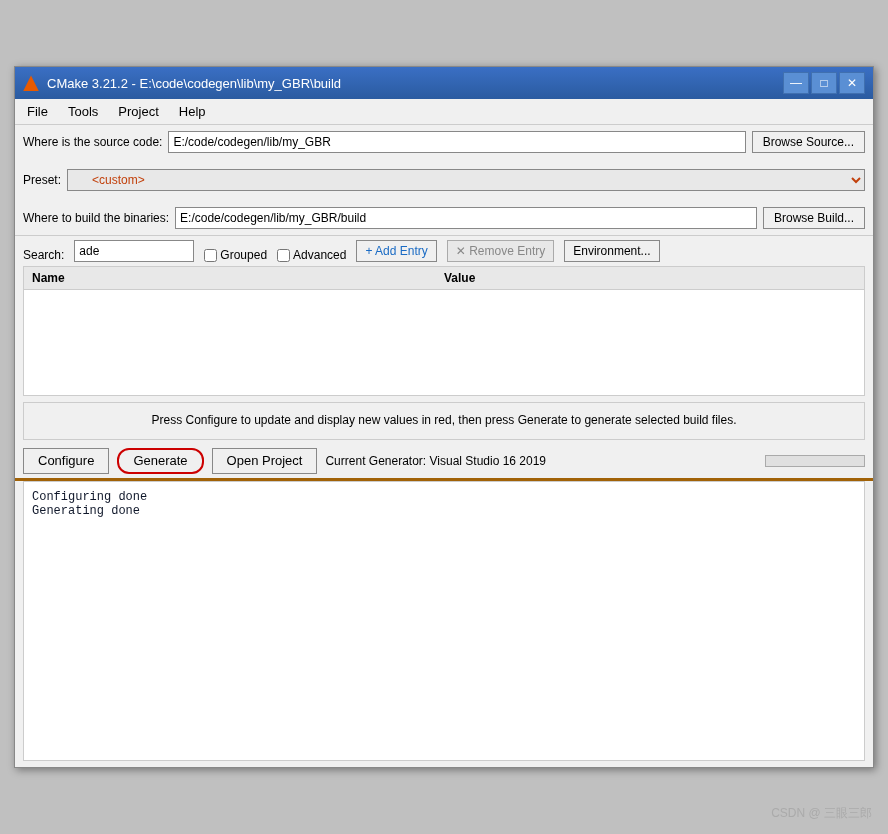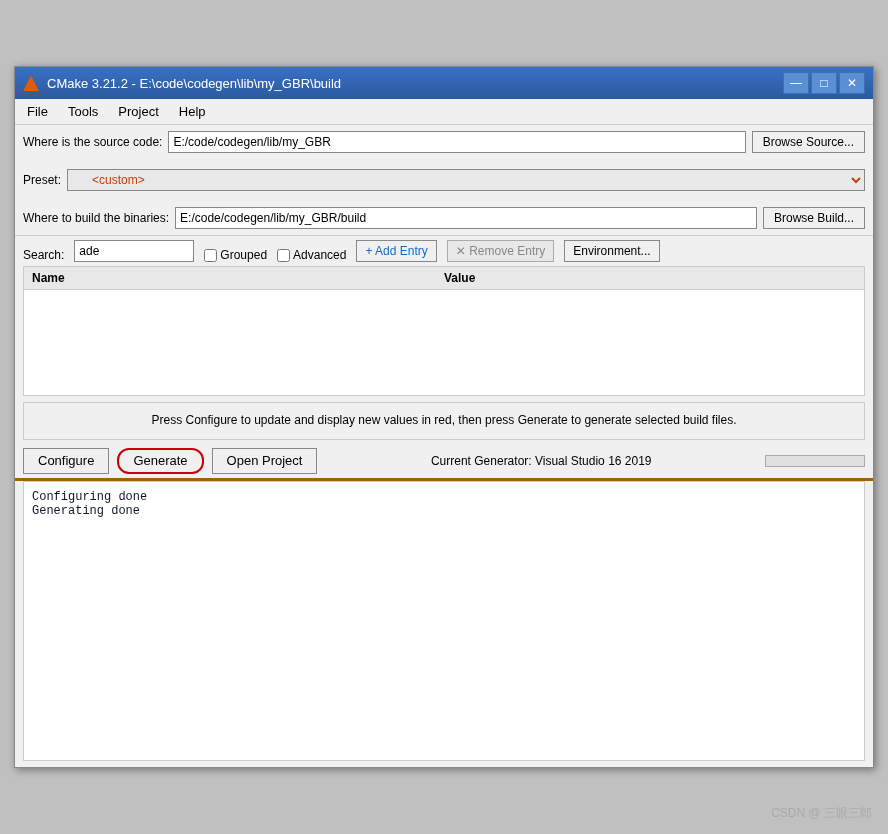--- a/index.html
+++ b/index.html
@@ -260,21 +260,20 @@
       padding: 2px 14px;
       border: 1px solid #888;
       background: #f0f0f0;
       font-size: 13px;
       cursor: pointer;
     }
 
     .generator-label {
       font-size: 12px;
       flex: 1;
-      text-align: center;
     }
 
     .progress-area {
       height: 12px;
       width: 100px;
       background: #e0e0e0;
       border: 1px solid #aaa;
     }
 
     .output-area {

